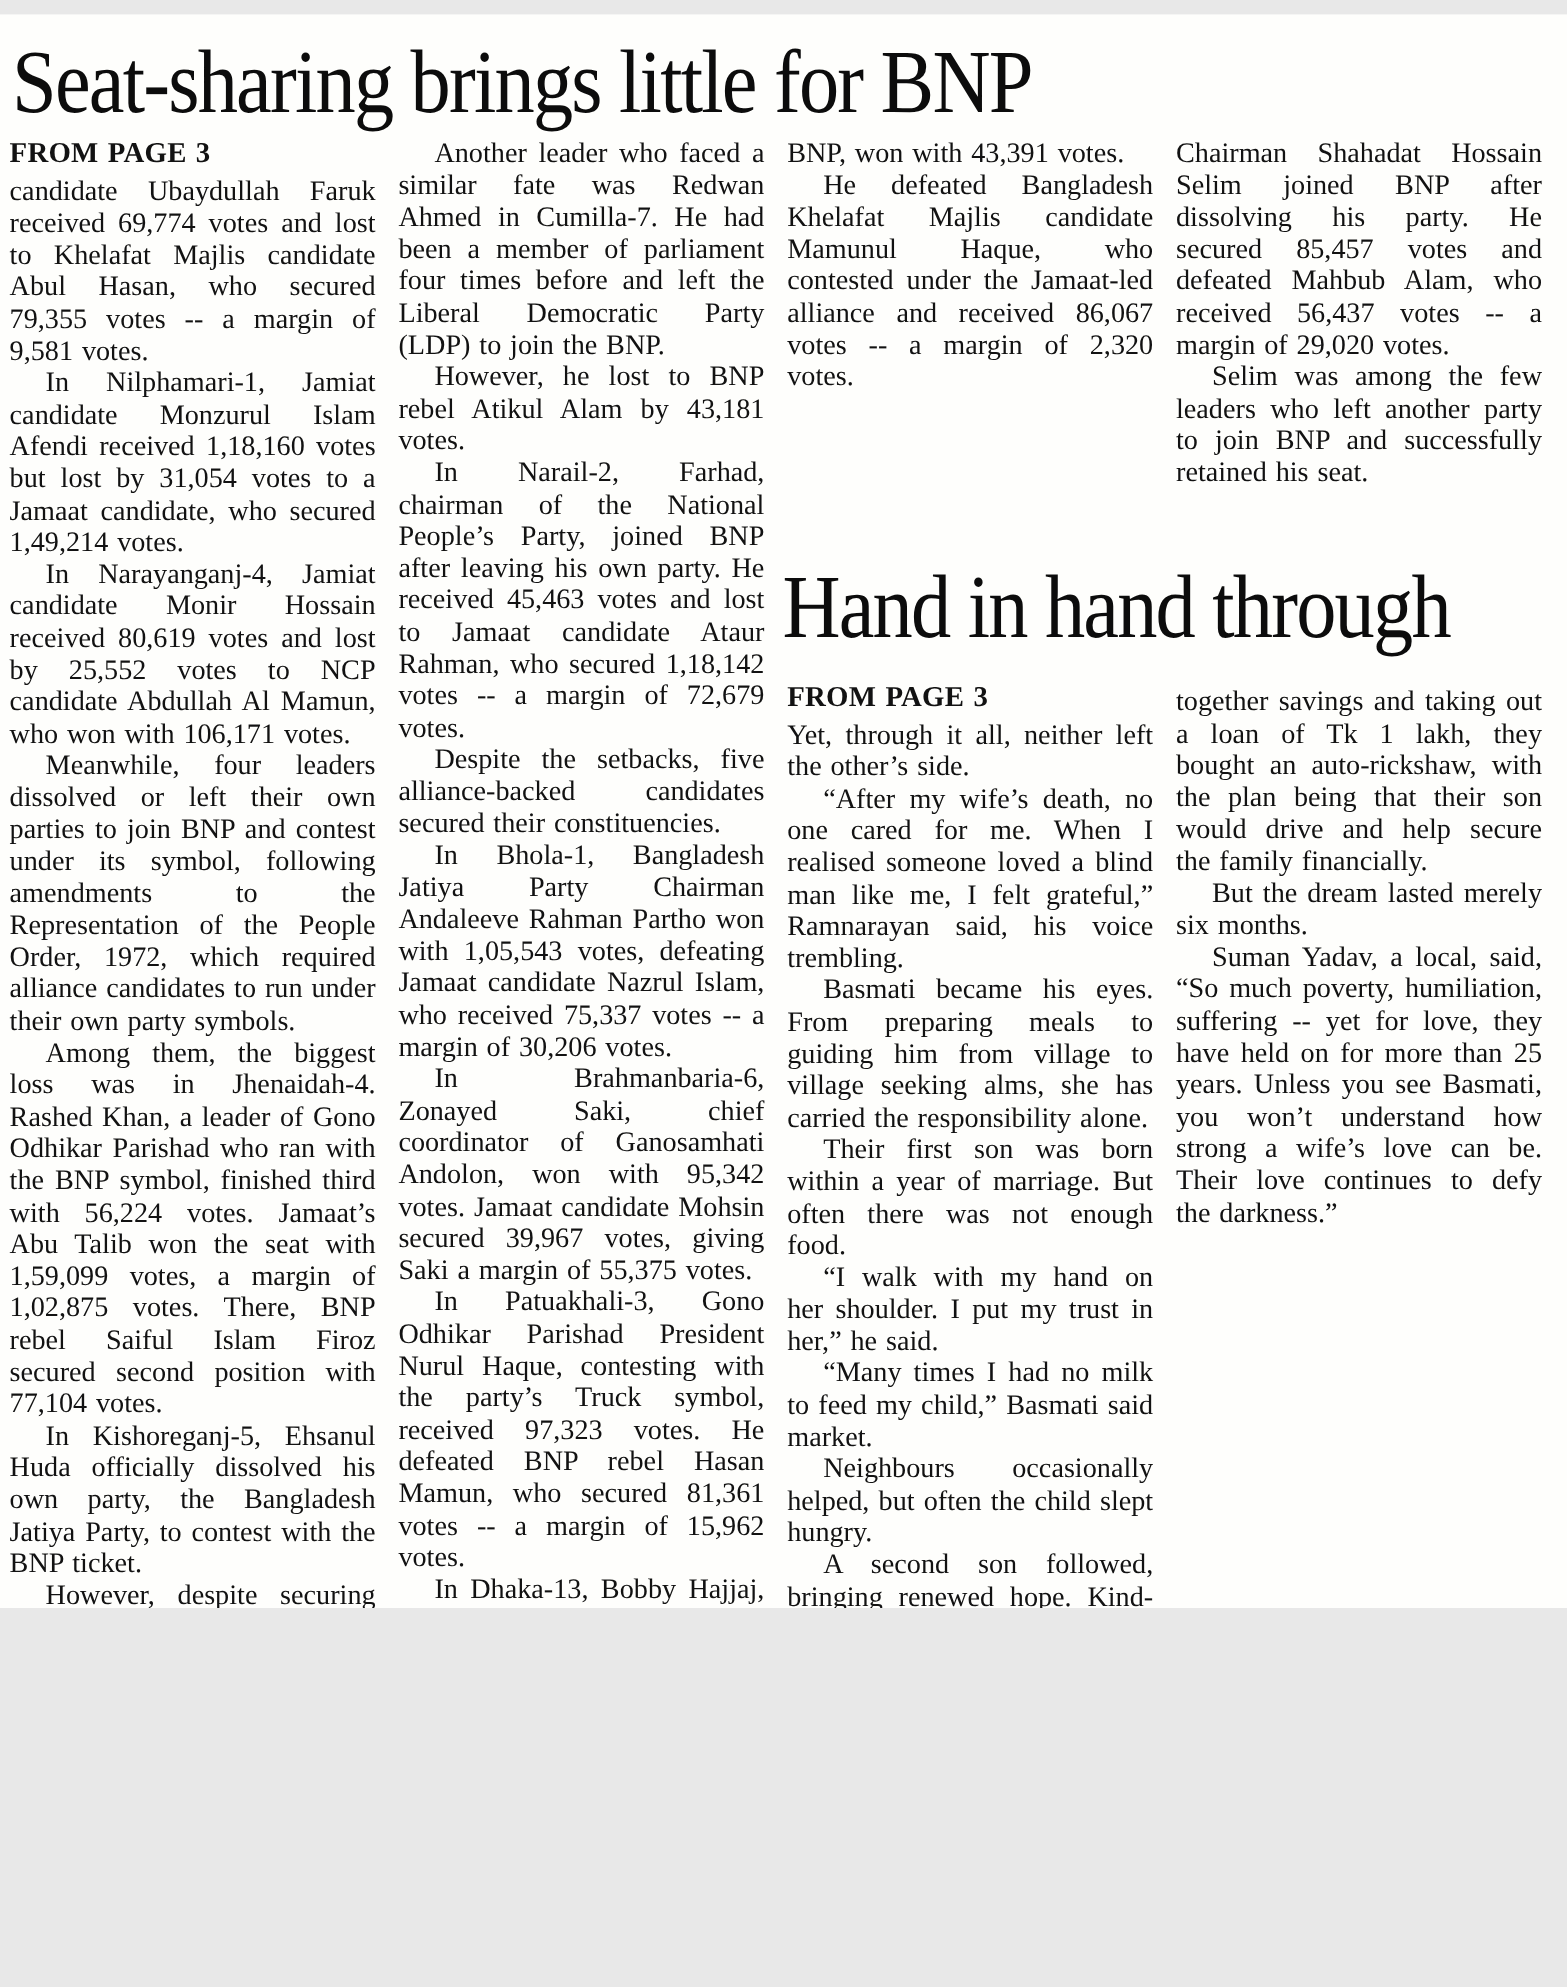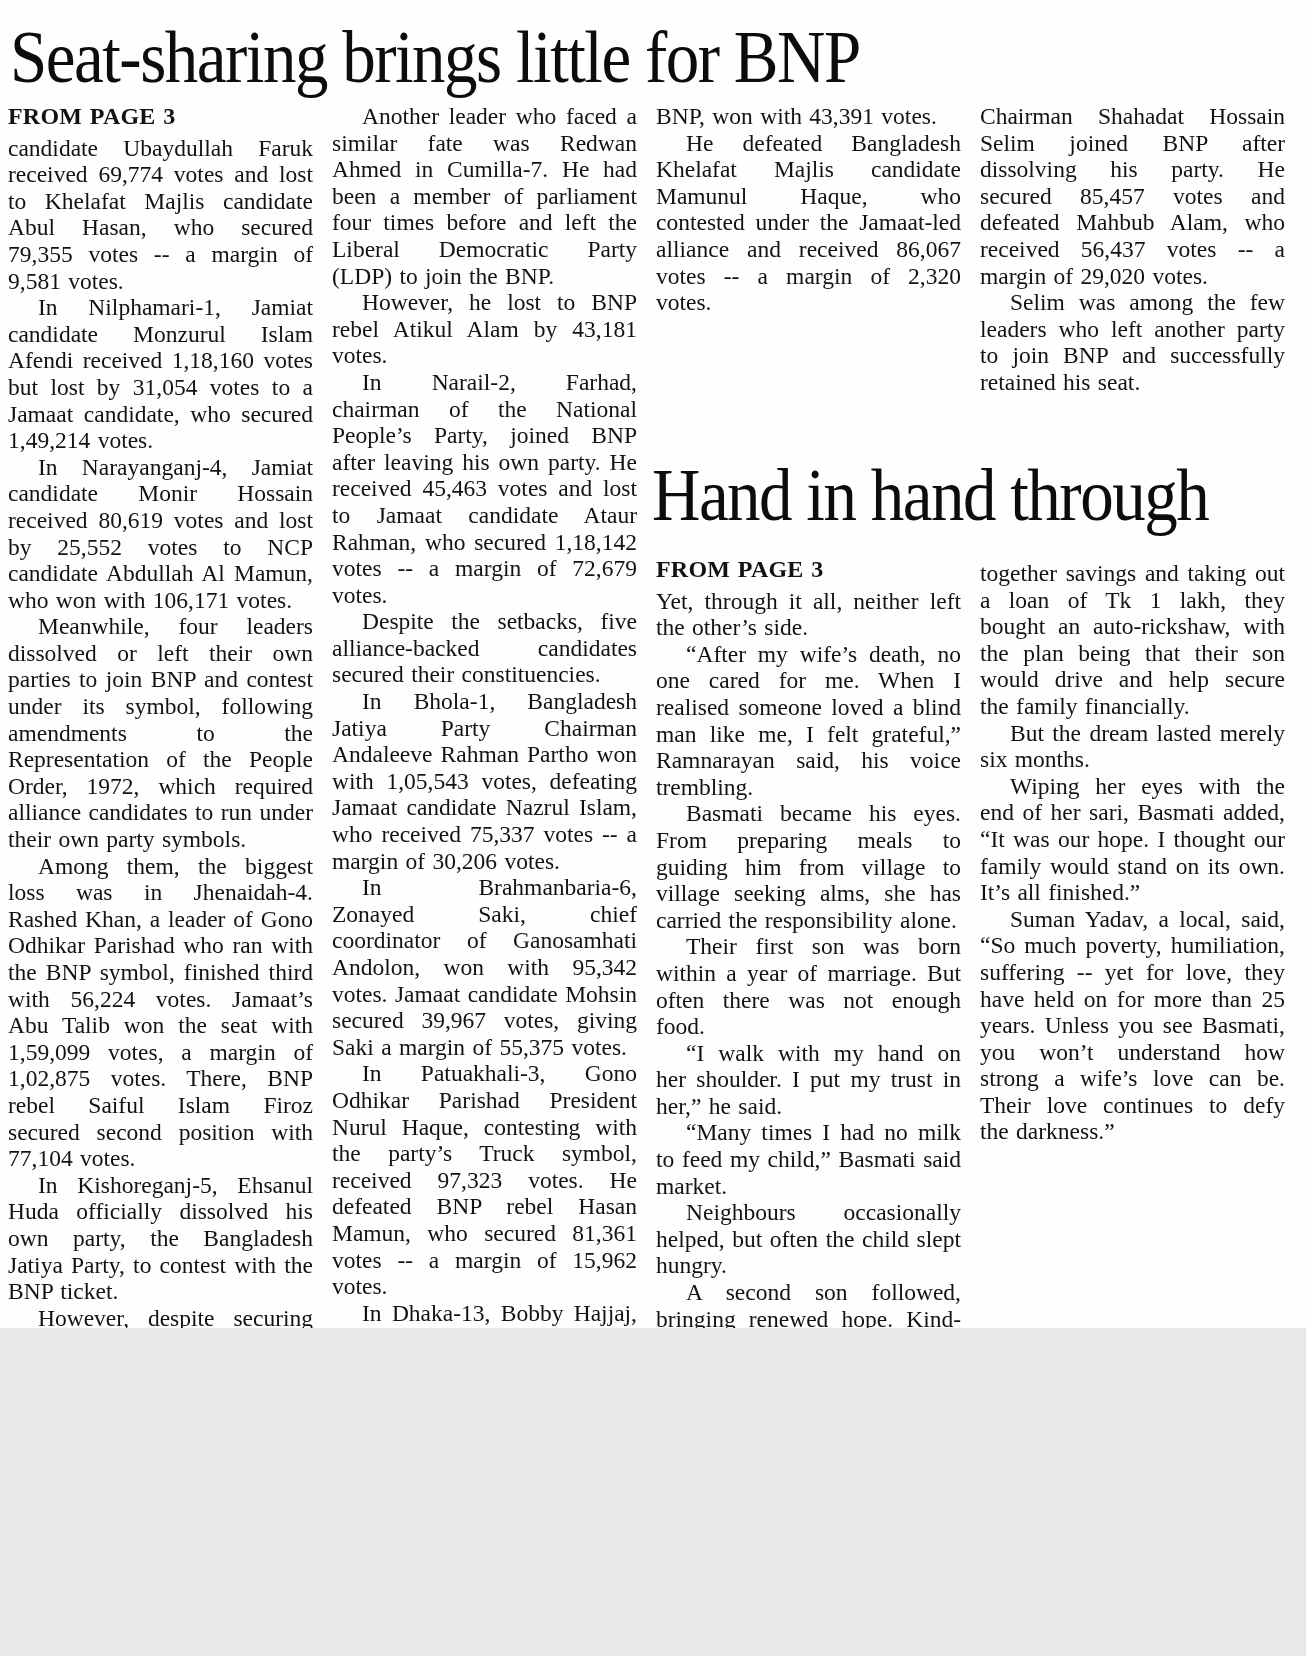--- a/index.html
+++ b/index.html
@@ -3,21 +3,21 @@
 <meta charset="utf-8">
 <style>
   html,body{margin:0;padding:0;background:#e8e8e8;}
   .page{
     position:relative;
     width:1306px;height:1328px;
     background:#fefefc;
     color:#121212;
     font-family:"Liberation Serif",serif;
     overflow:hidden;
-    margin:0 auto;
+    margin:12px auto;
   }
   .headline{
     position:absolute;
     margin:0;
     font-weight:400;
     font-family:"Liberation Serif",serif;
     font-size:67px;
     letter-spacing:-1.5px;
     white-space:nowrap;
     transform:scaleY(1.12);
@@ -112,18 +112,17 @@
         <p>A second son followed, bringing renewed hope. Kind-hearted traders at Samshernagar market would sometimes offer meals for the family.</p>
         <p>Despite the hardship, they dreamed of putting away the begging bowl forever.</p>
         <p>After years of scraping</p>
       </div>
   </div>
 
   <div class="col" id="a2c2">
     <div>
         <p class="flush">together savings and taking out a loan of Tk 1 lakh, they bought an auto-rickshaw, with the plan being that their son would drive and help secure the family financially.</p>
         <p>But the dream lasted merely six months.</p>
-        <p>Wiping her eyes with the end of her sari, Basmati added, “It was our hope. I thought our family would stand on its own. It’s all finished.”</p>
         <p>Suman Yadav, a local, said, “So much poverty, humiliation, suffering -- yet for love, they have held on for more than 25 years. Unless you see Basmati, you won’t understand how strong a wife’s love can be. Their love continues to defy the darkness.”</p>
       </div>
   </div>
 
 </div>
 
 </body></html>

